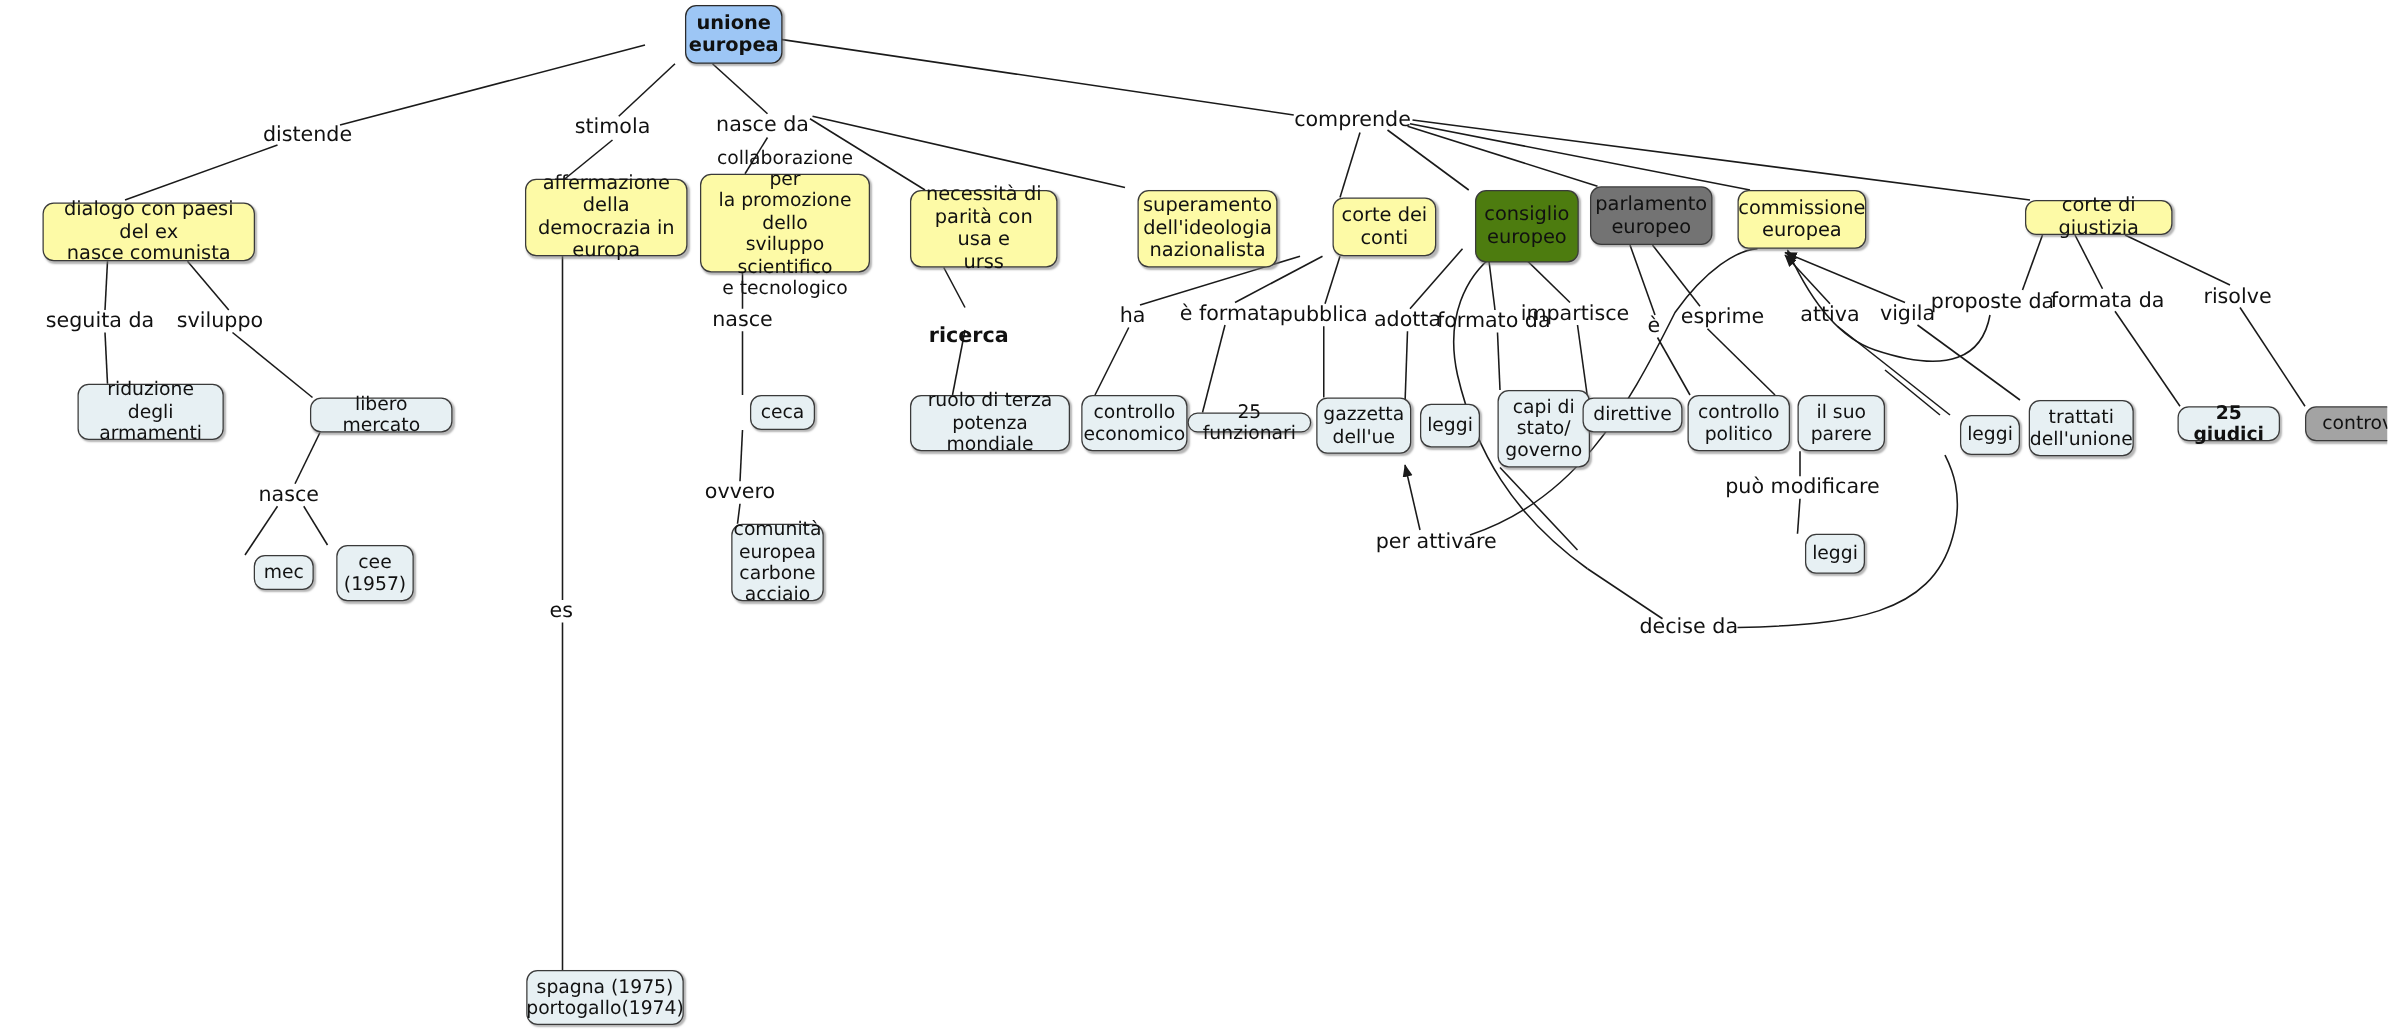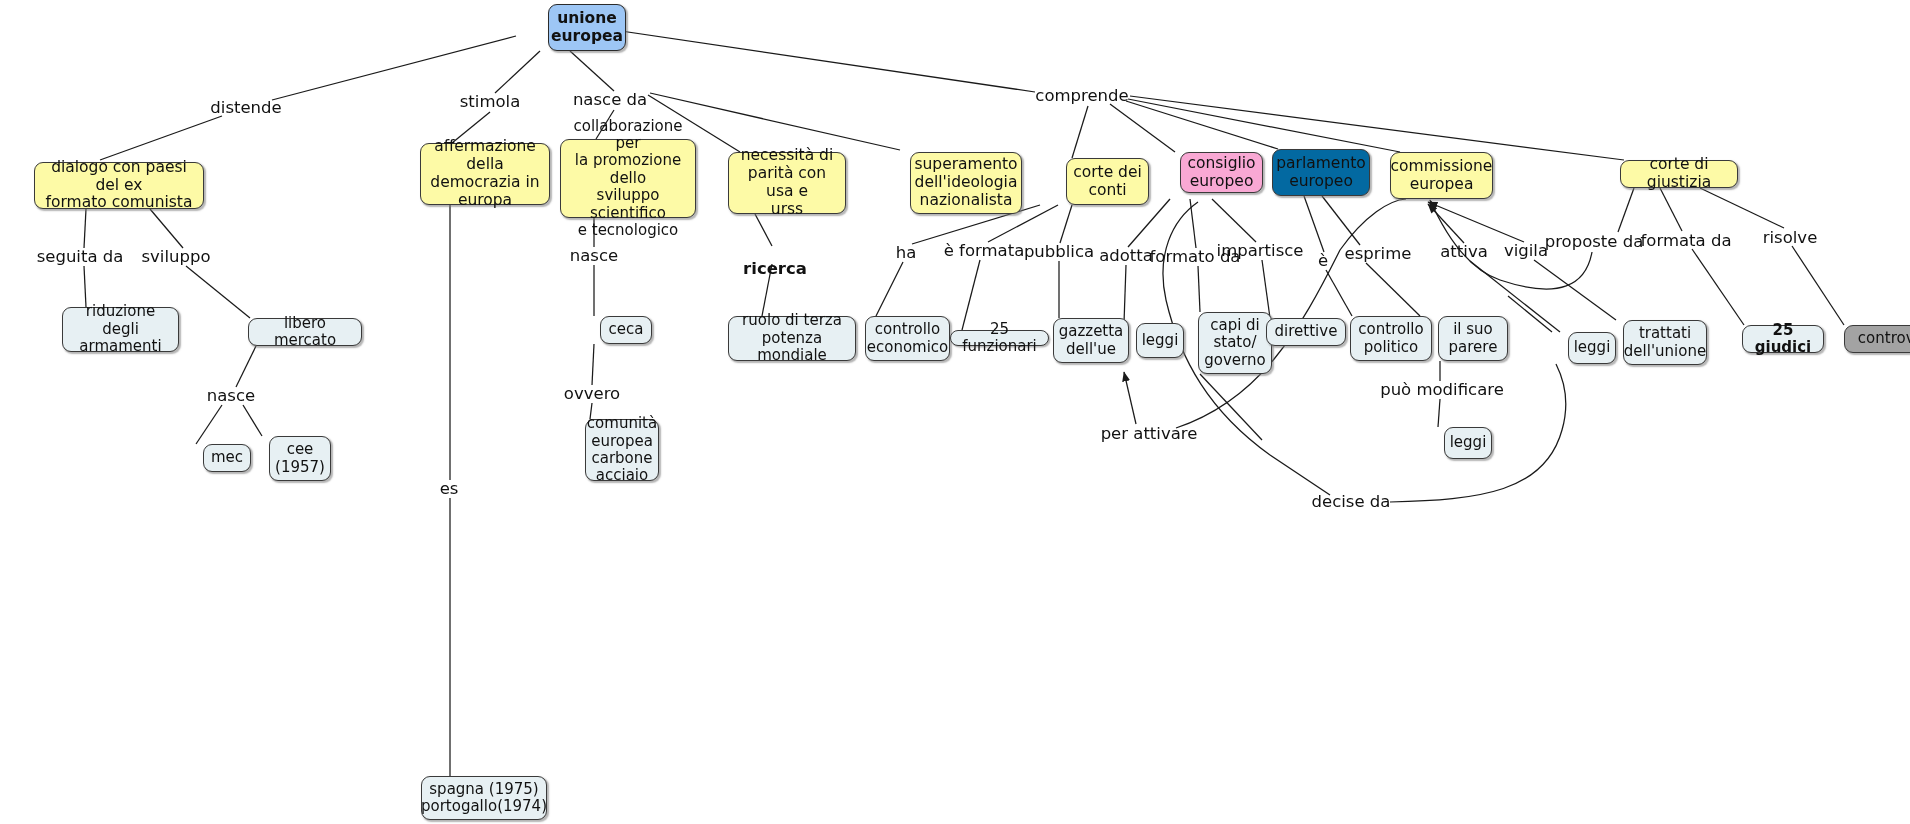--- a/index.html
+++ b/index.html
@@ -159,39 +159,39 @@
       <marker id="arrowhead" markerWidth="9" markerHeight="9" refX="7.5" refY="3.2" orient="auto" markerUnits="strokeWidth">
         <path d="M0,0 L8,3.2 L0,6.4 z" fill="#1a1a1a"></path>
       </marker>
     </defs>
   </svg>
 
   <div id="nodes">
       <div class="node root" style="left: 516px; top: 4px; width: 78px; height: 47px; font-size: 15.5px; background: rgb(157, 198, 245);">unione
 europea</div>
       <div class="node concept" style="left: 2px; top: 162px; width: 170px; height: 47px; font-size: 15.5px; background: rgb(253, 250, 166);">dialogo con paesi del ex
-formato comunista</div>
+nasce comunista</div>
       <div class="node concept" style="left: 388px; top: 143px; width: 130px; height: 62px; font-size: 15.5px; background: rgb(253, 250, 166);">affermazione della
 democrazia in
 europa</div>
       <div class="node concept" style="left: 528px; top: 139px; width: 136px; height: 79px; font-size: 15px; background: rgb(253, 250, 166);">collaborazione per
 la promozione dello
 sviluppo scientifico
 e tecnologico</div>
       <div class="node concept" style="left: 696px; top: 152px; width: 118px; height: 62px; font-size: 15.5px; background: rgb(253, 250, 166);">necessità di
 parità con usa e
 urss</div>
       <div class="node concept" style="left: 878px; top: 152px; width: 112px; height: 62px; font-size: 15.5px; background: rgb(253, 250, 166);">superamento
 dell'ideologia
 nazionalista</div>
       <div class="node concept" style="left: 1034px; top: 158px; width: 83px; height: 47px; font-size: 15.5px; background: rgb(253, 250, 166);">corte dei
 conti</div>
-      <div class="node concept" style="left: 1148px; top: 152px; width: 83px; height: 41px; font-size: 15.5px; background: #f9a8d4;">consiglio
+      <div class="node concept" style="left: 1148px; top: 152px; width: 83px; height: 58px; font-size: 15.5px; background: #4d7c0f;">consiglio
 europeo</div>
-      <div class="node concept" style="left: 1240px; top: 149px; width: 98px; height: 47px; font-size: 15.5px; background: #0369a1;">parlamento
+      <div class="node concept" style="left: 1240px; top: 149px; width: 98px; height: 47px; font-size: 15.5px; background: #737373;">parlamento
 europeo</div>
       <div class="node concept" style="left: 1358px; top: 152px; width: 103px; height: 47px; font-size: 15.5px; background: rgb(253, 250, 166);">commissione
 europea</div>
       <div class="node concept" style="left: 1588px; top: 160px; width: 118px; height: 28px; font-size: 15.5px; background: rgb(253, 250, 166);">corte di giustizia</div>
       <div class="node leaf" style="left: 30px; top: 307px; width: 117px; height: 45px; font-size: 15px; background: rgb(231, 240, 243);">riduzione
 degli armamenti</div>
       <div class="node leaf" style="left: 216px; top: 318px; width: 114px; height: 28px; font-size: 15px; background: rgb(231, 240, 243);">libero mercato</div>
       <div class="node leaf" style="left: 171px; top: 444px; width: 48px; height: 28px; font-size: 15px; background: rgb(231, 240, 243);">mec</div>
       <div class="node leaf" style="left: 237px; top: 436px; width: 62px; height: 45px; font-size: 15px; background: rgb(231, 240, 243);">cee
 (1957)</div>

